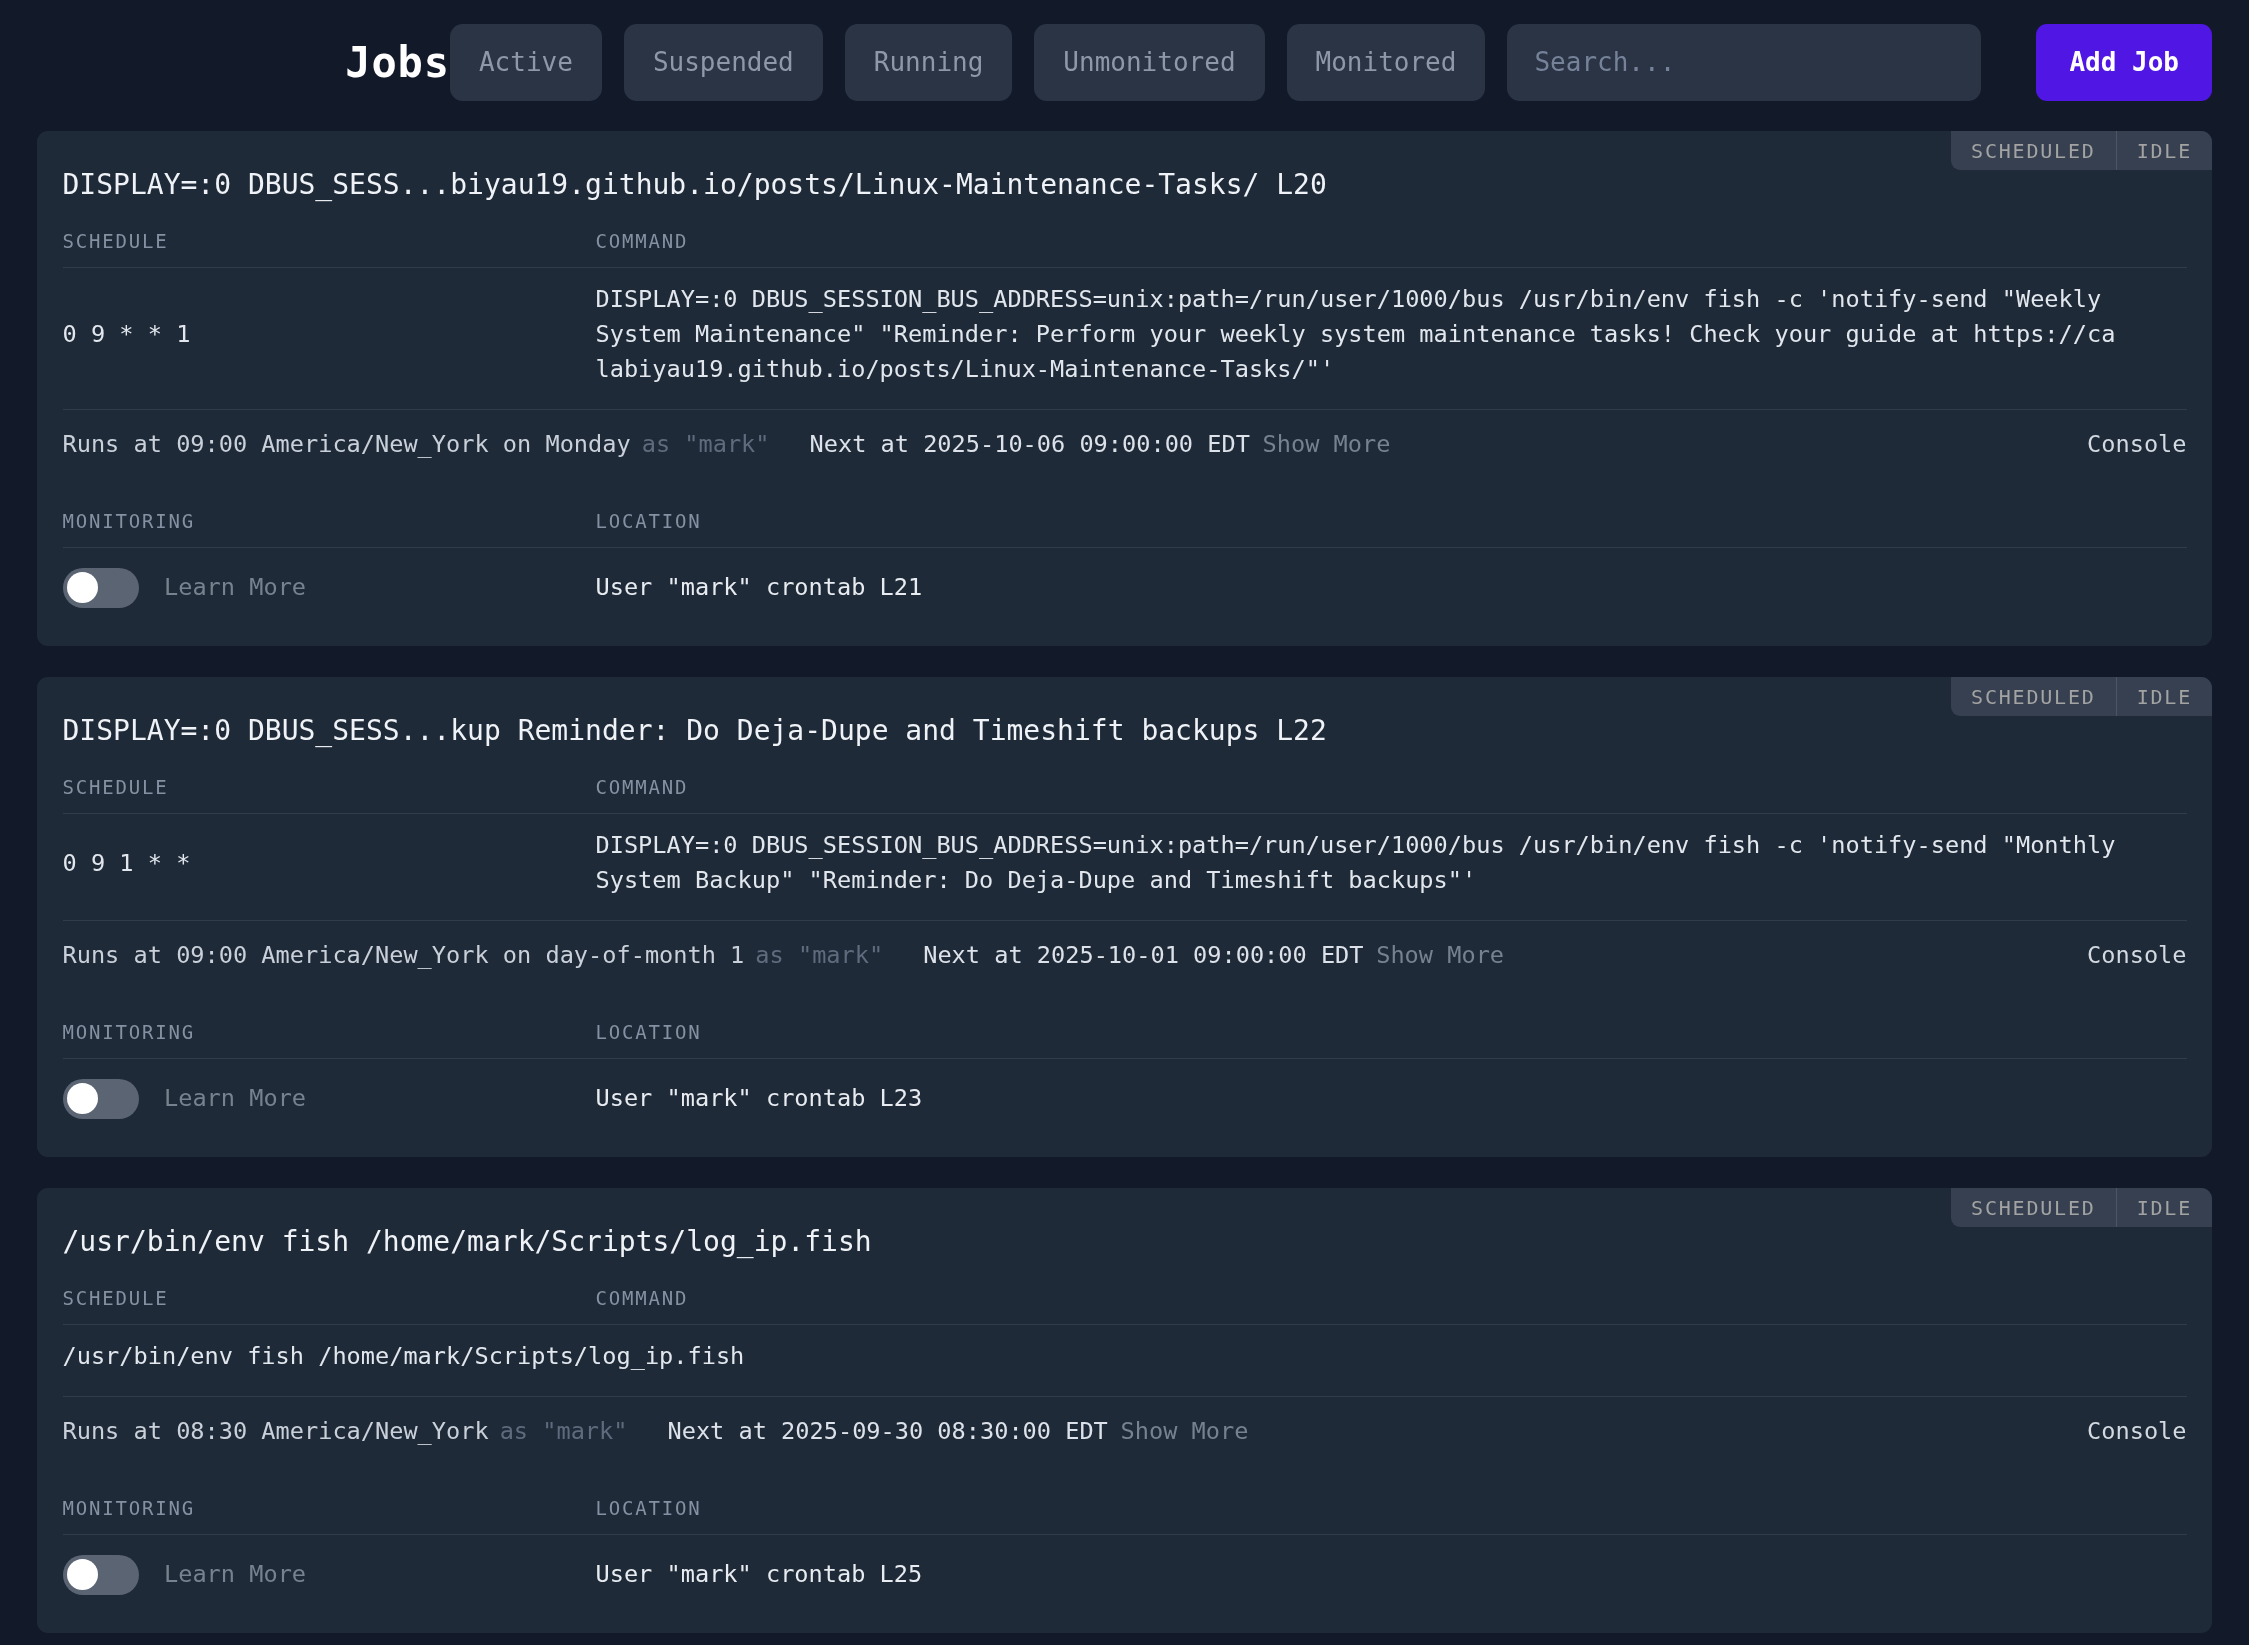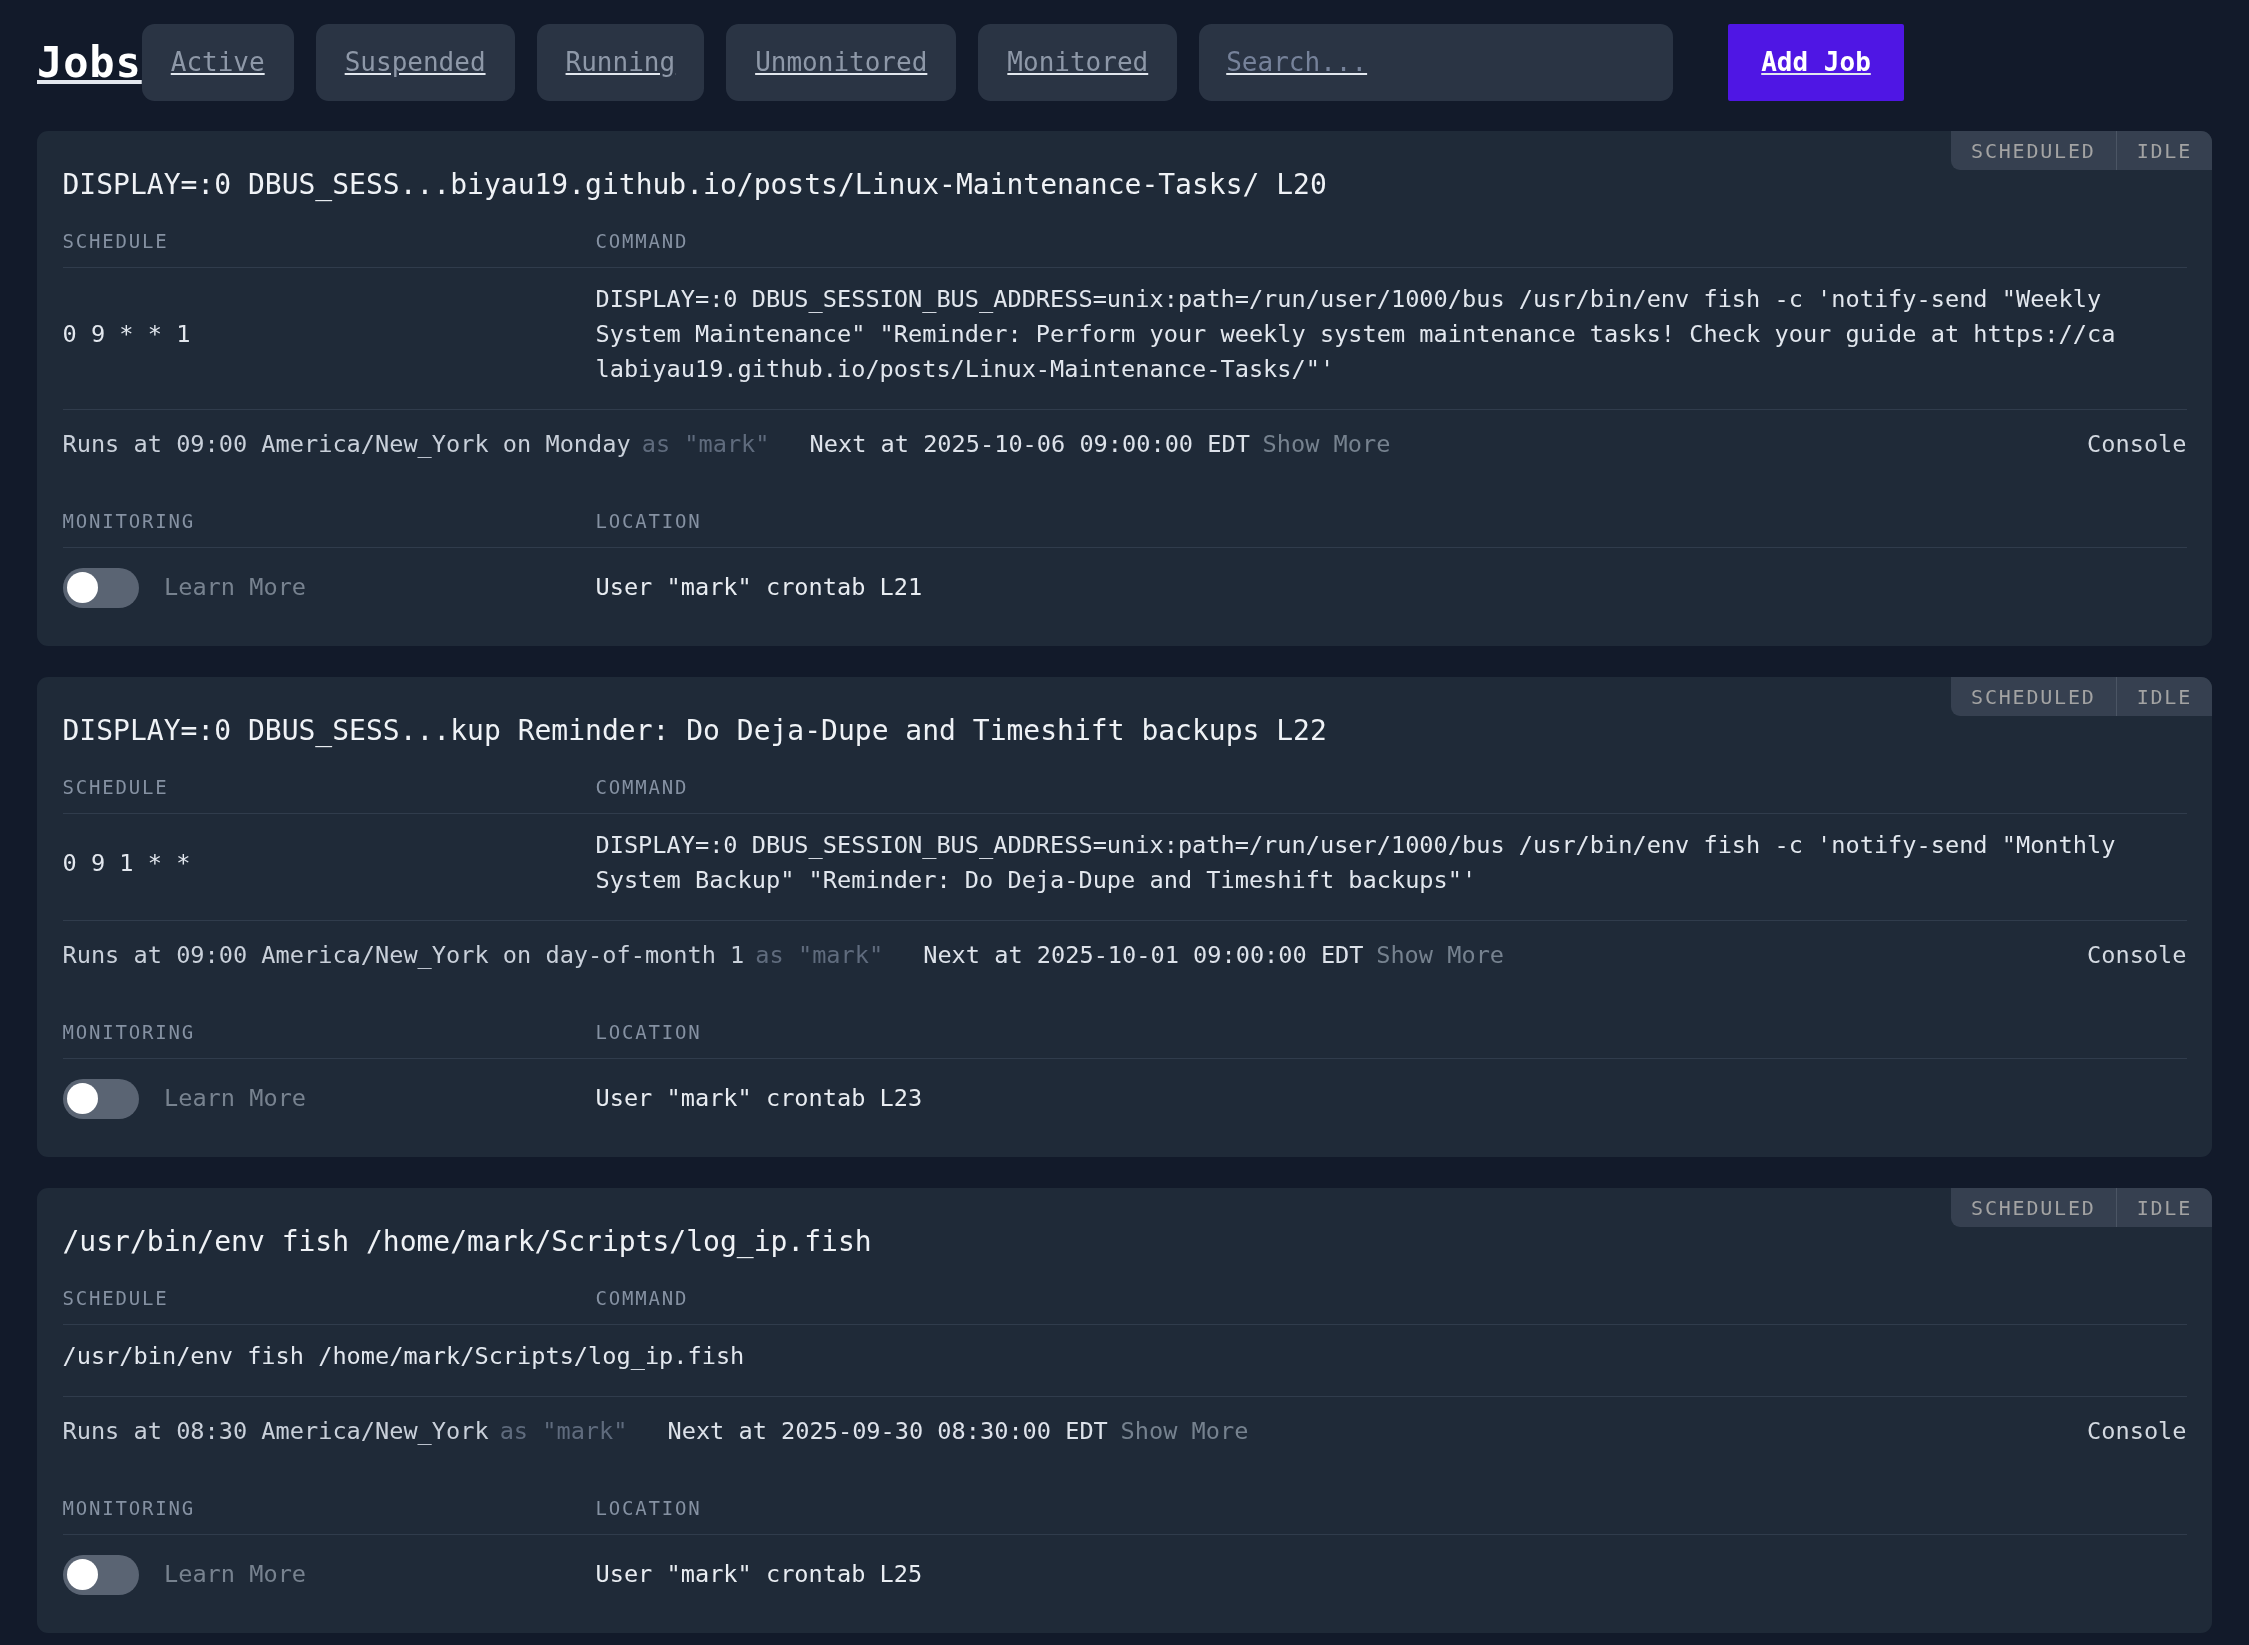--- a/index.html
+++ b/index.html
@@ -12,35 +12,35 @@
   }
   *{box-sizing:border-box;}
   html,body{margin:0;padding:0;}
   body{
     width:2249px;height:1646px;overflow:hidden;
     background:var(--page_bg,#121a2a);
     font-family:"DejaVu Sans Mono",monospace;
     color:#e2e7ee;
   }
   
-  .header{display:flex;justify-content:flex-start;align-items:center;padding:23.6px 37px 18px;text-decoration:underline;}
+  .header{display:flex;justify-content:flex-end;align-items:center;padding:23.6px 37px 18px;}
   .page-title{font-size:42px;font-weight:bold;color:#ffffff;margin:0;letter-spacing:0.9px;}
   .controls{display:flex;align-items:center;gap:22px;}
   .filter-btn{
     background:var(--control_bg,#2a3444);color:#8e98a8;border:none;
     font-family:inherit;font-size:26px;padding:23.6px 29px;border-radius:12.7px;cursor:pointer;
   }
   .search-input{
     background:var(--control_bg,#2a3444);border:none;border-radius:12.7px;
     padding:23.6px 27px;width:474px;font-family:inherit;font-size:26px;color:#fde047;outline:none;
   }
   .search-input::placeholder{color:#76829a;}
   .add-btn{
     background:var(--accent,#4f16e4);color:#ffffff;border:none;cursor:pointer;
-    font-family:inherit;font-size:26px;font-weight:bold;padding:23.6px 33px;border-radius:2px;margin-left:33px;
+    font-family:inherit;font-size:26px;font-weight:bold;padding:23.6px 33px;border-radius:11px;margin-left:33px;
   }
   
   .cards{padding:12.7px 37px 0;}
   .card{
     background:var(--card_bg,#1f2a38);border-radius:11px;position:relative;
     padding:33px 25.5px;margin-bottom:31px;
   }
   .badges{
     position:absolute;top:0;right:0;display:flex;
     background:var(--badge_bg,#364050);

